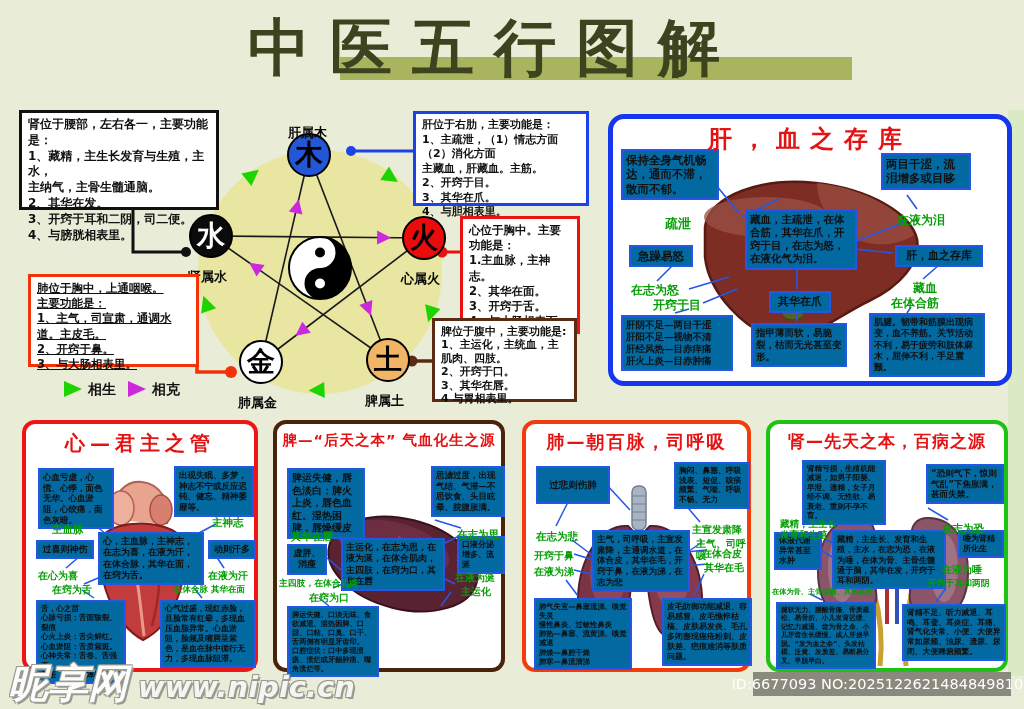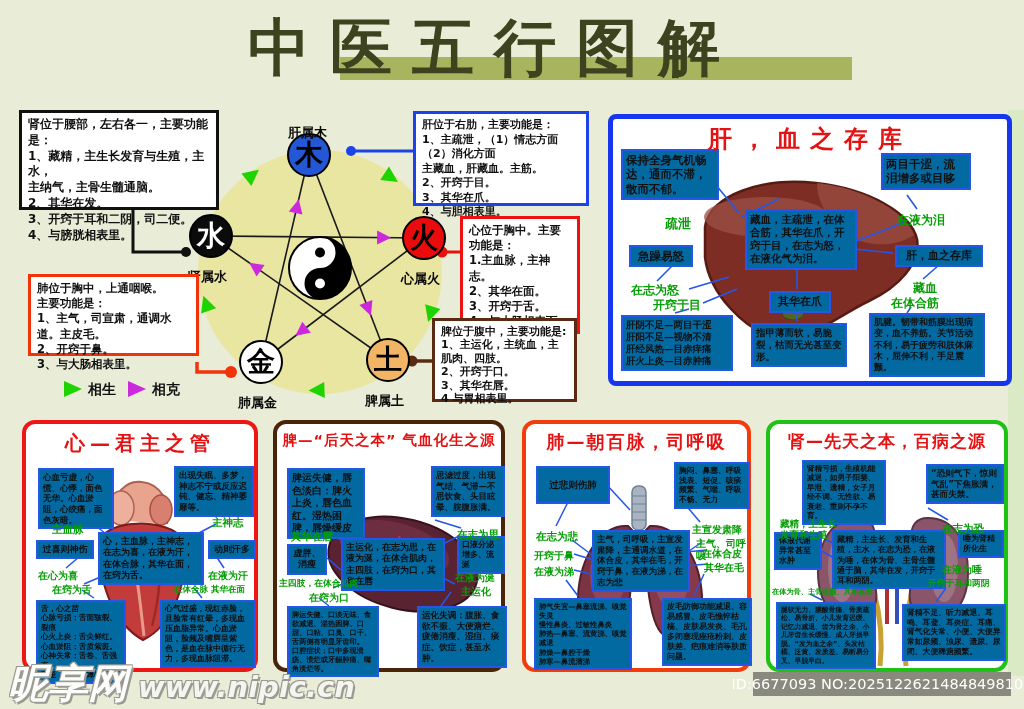--- a/index.html
+++ b/index.html
@@ -132,32 +132,32 @@
 主藏血，肝藏血。主筋。
 2、开窍于目。
 3、其华在爪。
 4、与胆相表里。</div>
   <div class="note" style="left:460px;top:216px;width:120px;height:118px;border:3.5px solid #ee1111;font-size:11.5px;">心位于胸中。主要
 功能是：
 1.主血脉，主神志。
 2、其华在面。
 3、开窍于舌。
 4、与小肠相表面。</div>
-  <div class="note" style="left:28px;top:274px;width:171px;height:82px;border:3.5px solid #f2330a;font-size:11.5px;">肺位于胸中，上通咽喉。
+  <div class="note" style="left:28px;top:274px;width:171px;height:93px;border:3.5px solid #f2330a;font-size:11.5px;text-decoration:underline;">肺位于胸中，上通咽喉。
 主要功能是：
 1、主气，司宣肃，通调水道。主皮毛。
 2、开窍于鼻。
 3、与大肠相表里。</div>
   <div class="note" style="left:432px;top:318px;width:145px;height:84px;border:3.5px solid #5a2b12;font-size:11px;line-height:1.22;">脾位于腹中，主要功能是:
 1、主运化，主统血，主肌肉、四肢。
 2、开窍于口。
 3、其华在唇。
 4 与胃相表里。</div>
 
-  <div class="panel" style="left:608px;top:114px;width:404px;height:272px;border:5px solid #1536ee;border-radius:8px;">
+  <div class="panel" style="left:608px;top:114px;width:404px;height:272px;border:5px solid #1536ee;border-radius:16px;">
     <svg class="psvg" width="394" height="262" viewBox="0 0 394 262">
       <g>
         <path d="M92,108 C96,76 150,58 203,64 C256,70 298,94 304,120 C308,144 286,168 256,182 C228,195 194,224 166,219 C132,213 96,174 92,138 Z" fill="#7e2d24" stroke="#571b13" stroke-width="2.5"></path>
         <path d="M204,64 C250,69 292,92 301,116 C280,130 250,128 228,112 C215,100 204,82 204,64 Z" fill="#94453a"></path>
         <ellipse cx="153" cy="98" rx="62" ry="20" fill="#9c5044" opacity="0.75"></ellipse>
         <ellipse cx="180" cy="194" rx="11" ry="7" fill="#55641f" stroke="#3a4712"></ellipse>
       </g>
       <g stroke="#2457e8" stroke-width="1.6" fill="none">
         <path d="M98,60 L126,94"></path>
           <path d="M128,98 L166,80"></path>
@@ -270,21 +270,20 @@
     <div class="box" style="left:64px;top:114px;width:104px;font-size:9px;">主运化，在志为思，在液为涎，在体合肌肉，主四肢，在窍为口，其华在唇</div>
     <div class="box" style="left:10px;top:120px;width:40px;font-size:9px;text-align:center;">虚胖、
 消瘦</div>
     <div class="glabel" style="left:2px;top:154px;font-size:8.8px;">主四肢，在体合肌肉</div>
     <div class="glabel" style="left:32px;top:168px;font-size:10px;">在窍为口</div>
     <div class="box" style="left:180px;top:112px;width:48px;font-size:8px;">口液分泌增多、流涎</div>
     <div class="glabel" style="left:178px;top:148px;font-size:10px;">在液为涎</div>
     <div class="glabel" style="left:184px;top:162px;font-size:10px;">主运化</div>
     <div class="box" style="left:10px;top:182px;width:92px;font-size:7.2px;">脾运失健、口淡无味、食欲减退、湿热困脾、口甜、口粘、口臭、口干、舌两侧有明显牙齿印。
 口腔症状：口中多现溃疡、溃烂或牙龈肿痛、嘴角溃烂等。</div>
-    <div class="box" style="left:140px;top:182px;width:90px;font-size:8.6px;">运化失调：腹胀、食欲不振、大便溏烂、疲倦消瘦、湿疸、痰症、饮症，甚至水肿。</div>
   </div>
 
   <div class="panel" style="left:522px;top:420px;width:229px;height:252px;border:4px solid #f23c0c;border-radius:13px;">
     <svg class="psvg" width="221" height="244" viewBox="0 0 221 244">
       <g>
         <rect x="106" y="62" width="14" height="44" rx="6" fill="#a8b4c4" stroke="#70808f" stroke-width="1.5"></rect>
         <path d="M106,72 h14 M106,80 h14 M106,88 h14 M106,96 h14" stroke="#70808f" stroke-width="1"></path>
         <path d="M102,102 C74,100 54,134 52,172 C51,202 64,218 88,212 C104,207 108,150 106,106 Z" fill="#7c3444" stroke="#521f2b" stroke-width="2"></path>
         <path d="M124,102 C152,100 174,134 176,172 C177,202 164,218 140,212 C124,207 118,150 120,106 Z" fill="#86394a" stroke="#521f2b" stroke-width="2"></path>
         <ellipse cx="82" cy="150" rx="18" ry="34" fill="#95505f" opacity="0.7"></ellipse>

